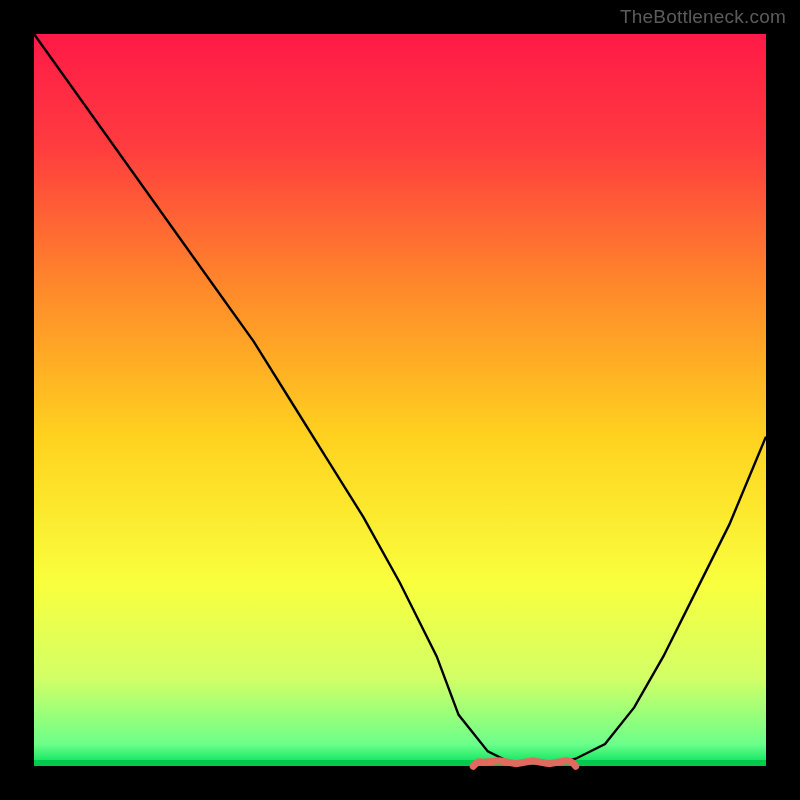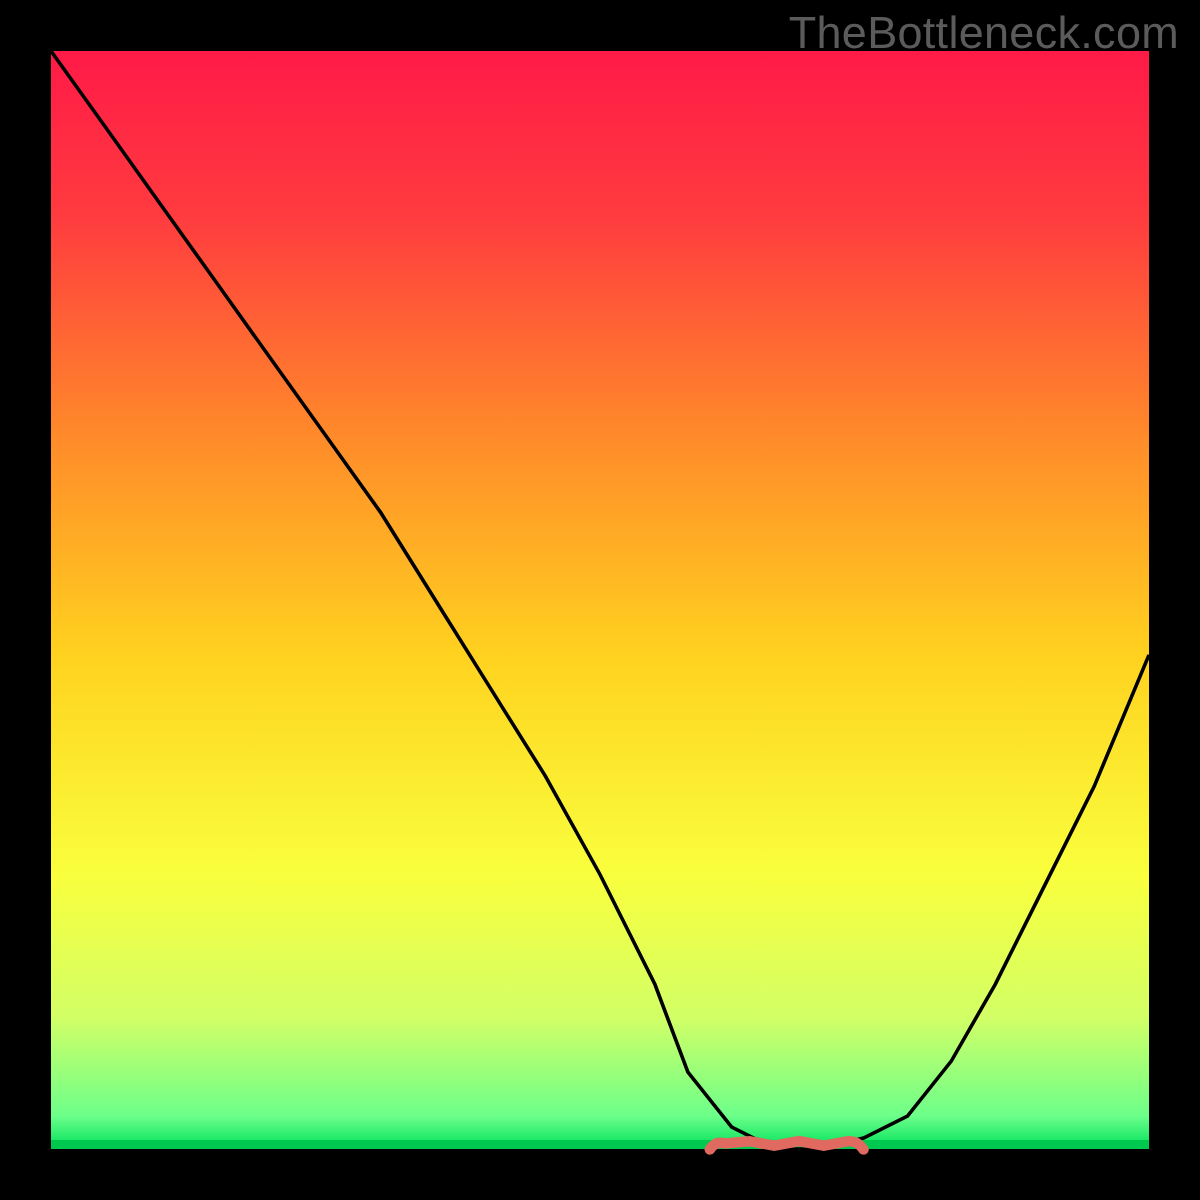--- a/index.html
+++ b/index.html
@@ -15,21 +15,21 @@
     position: relative;
     width: 800px;
     height: 800px;
     background: #000;
   }
   .watermark {
     position: absolute;
     top: 6px;
     right: 14px;
     color: #5b5b5b;
-    font-size: 30px;
+    font-size: 19px;
     font-weight: 500;
     letter-spacing: 0.2px;
     z-index: 10;
   }
   svg {
     display: block;
   }
 </style>
 </head>
 <body>

